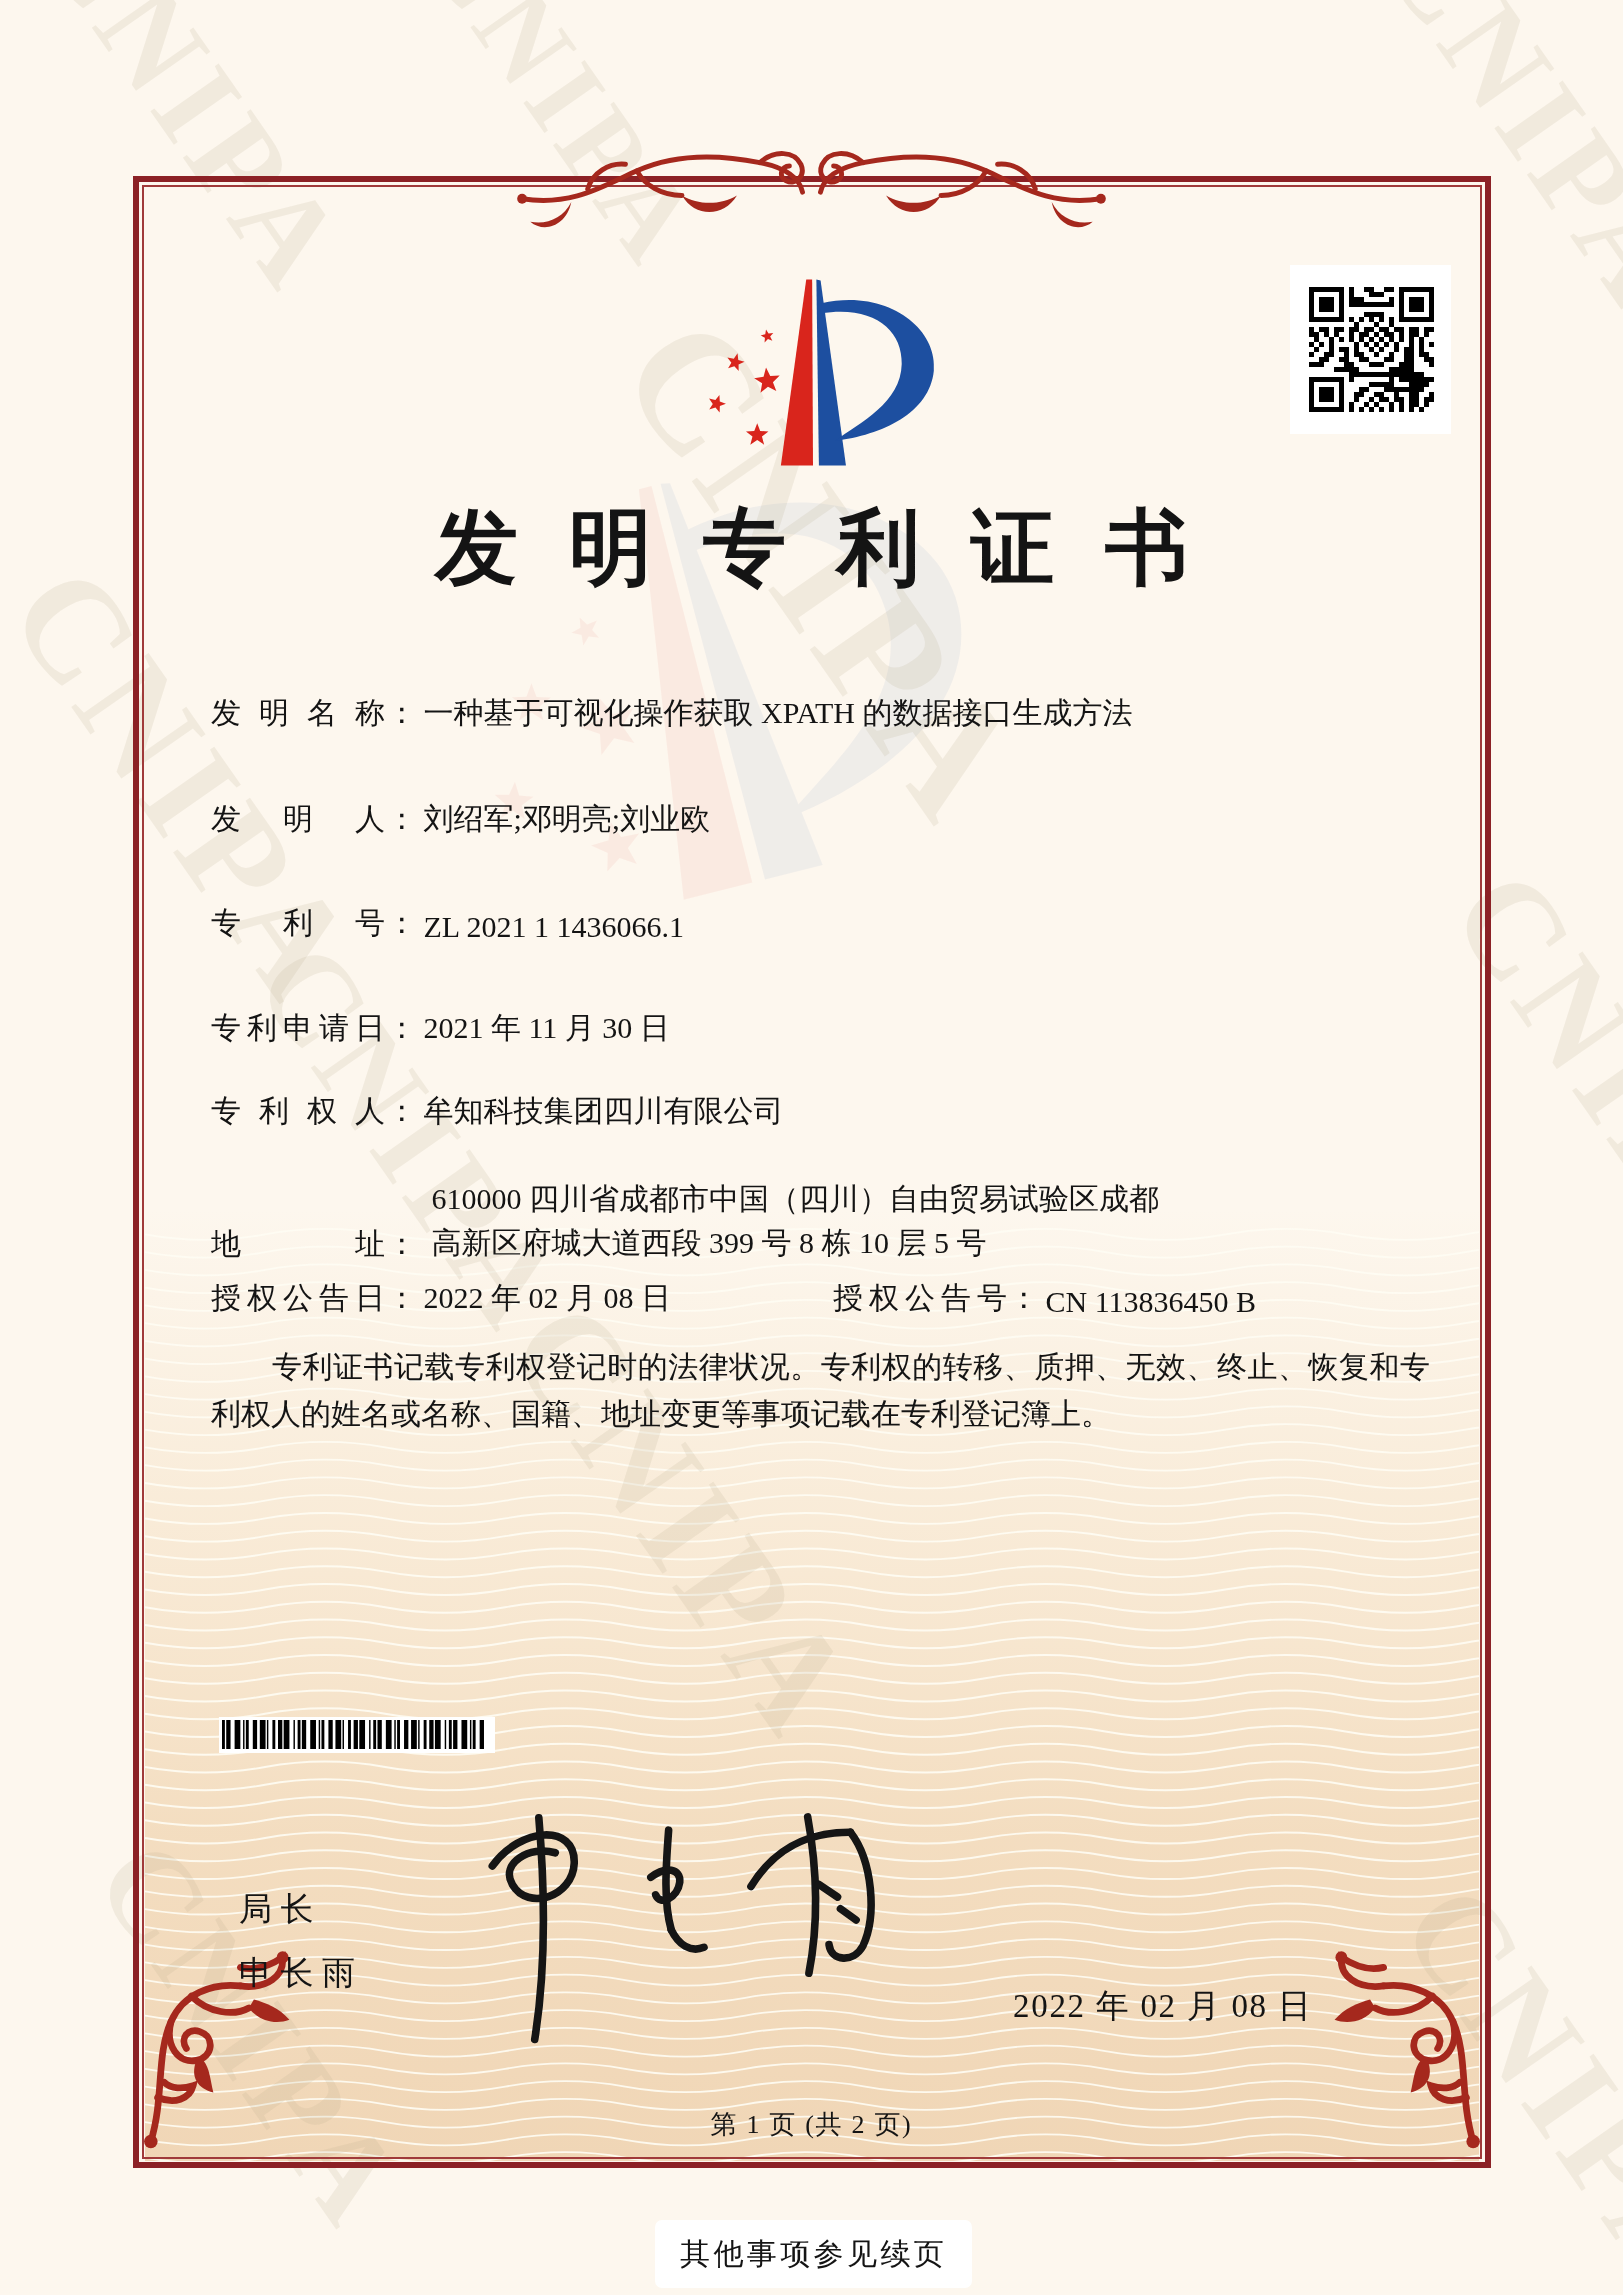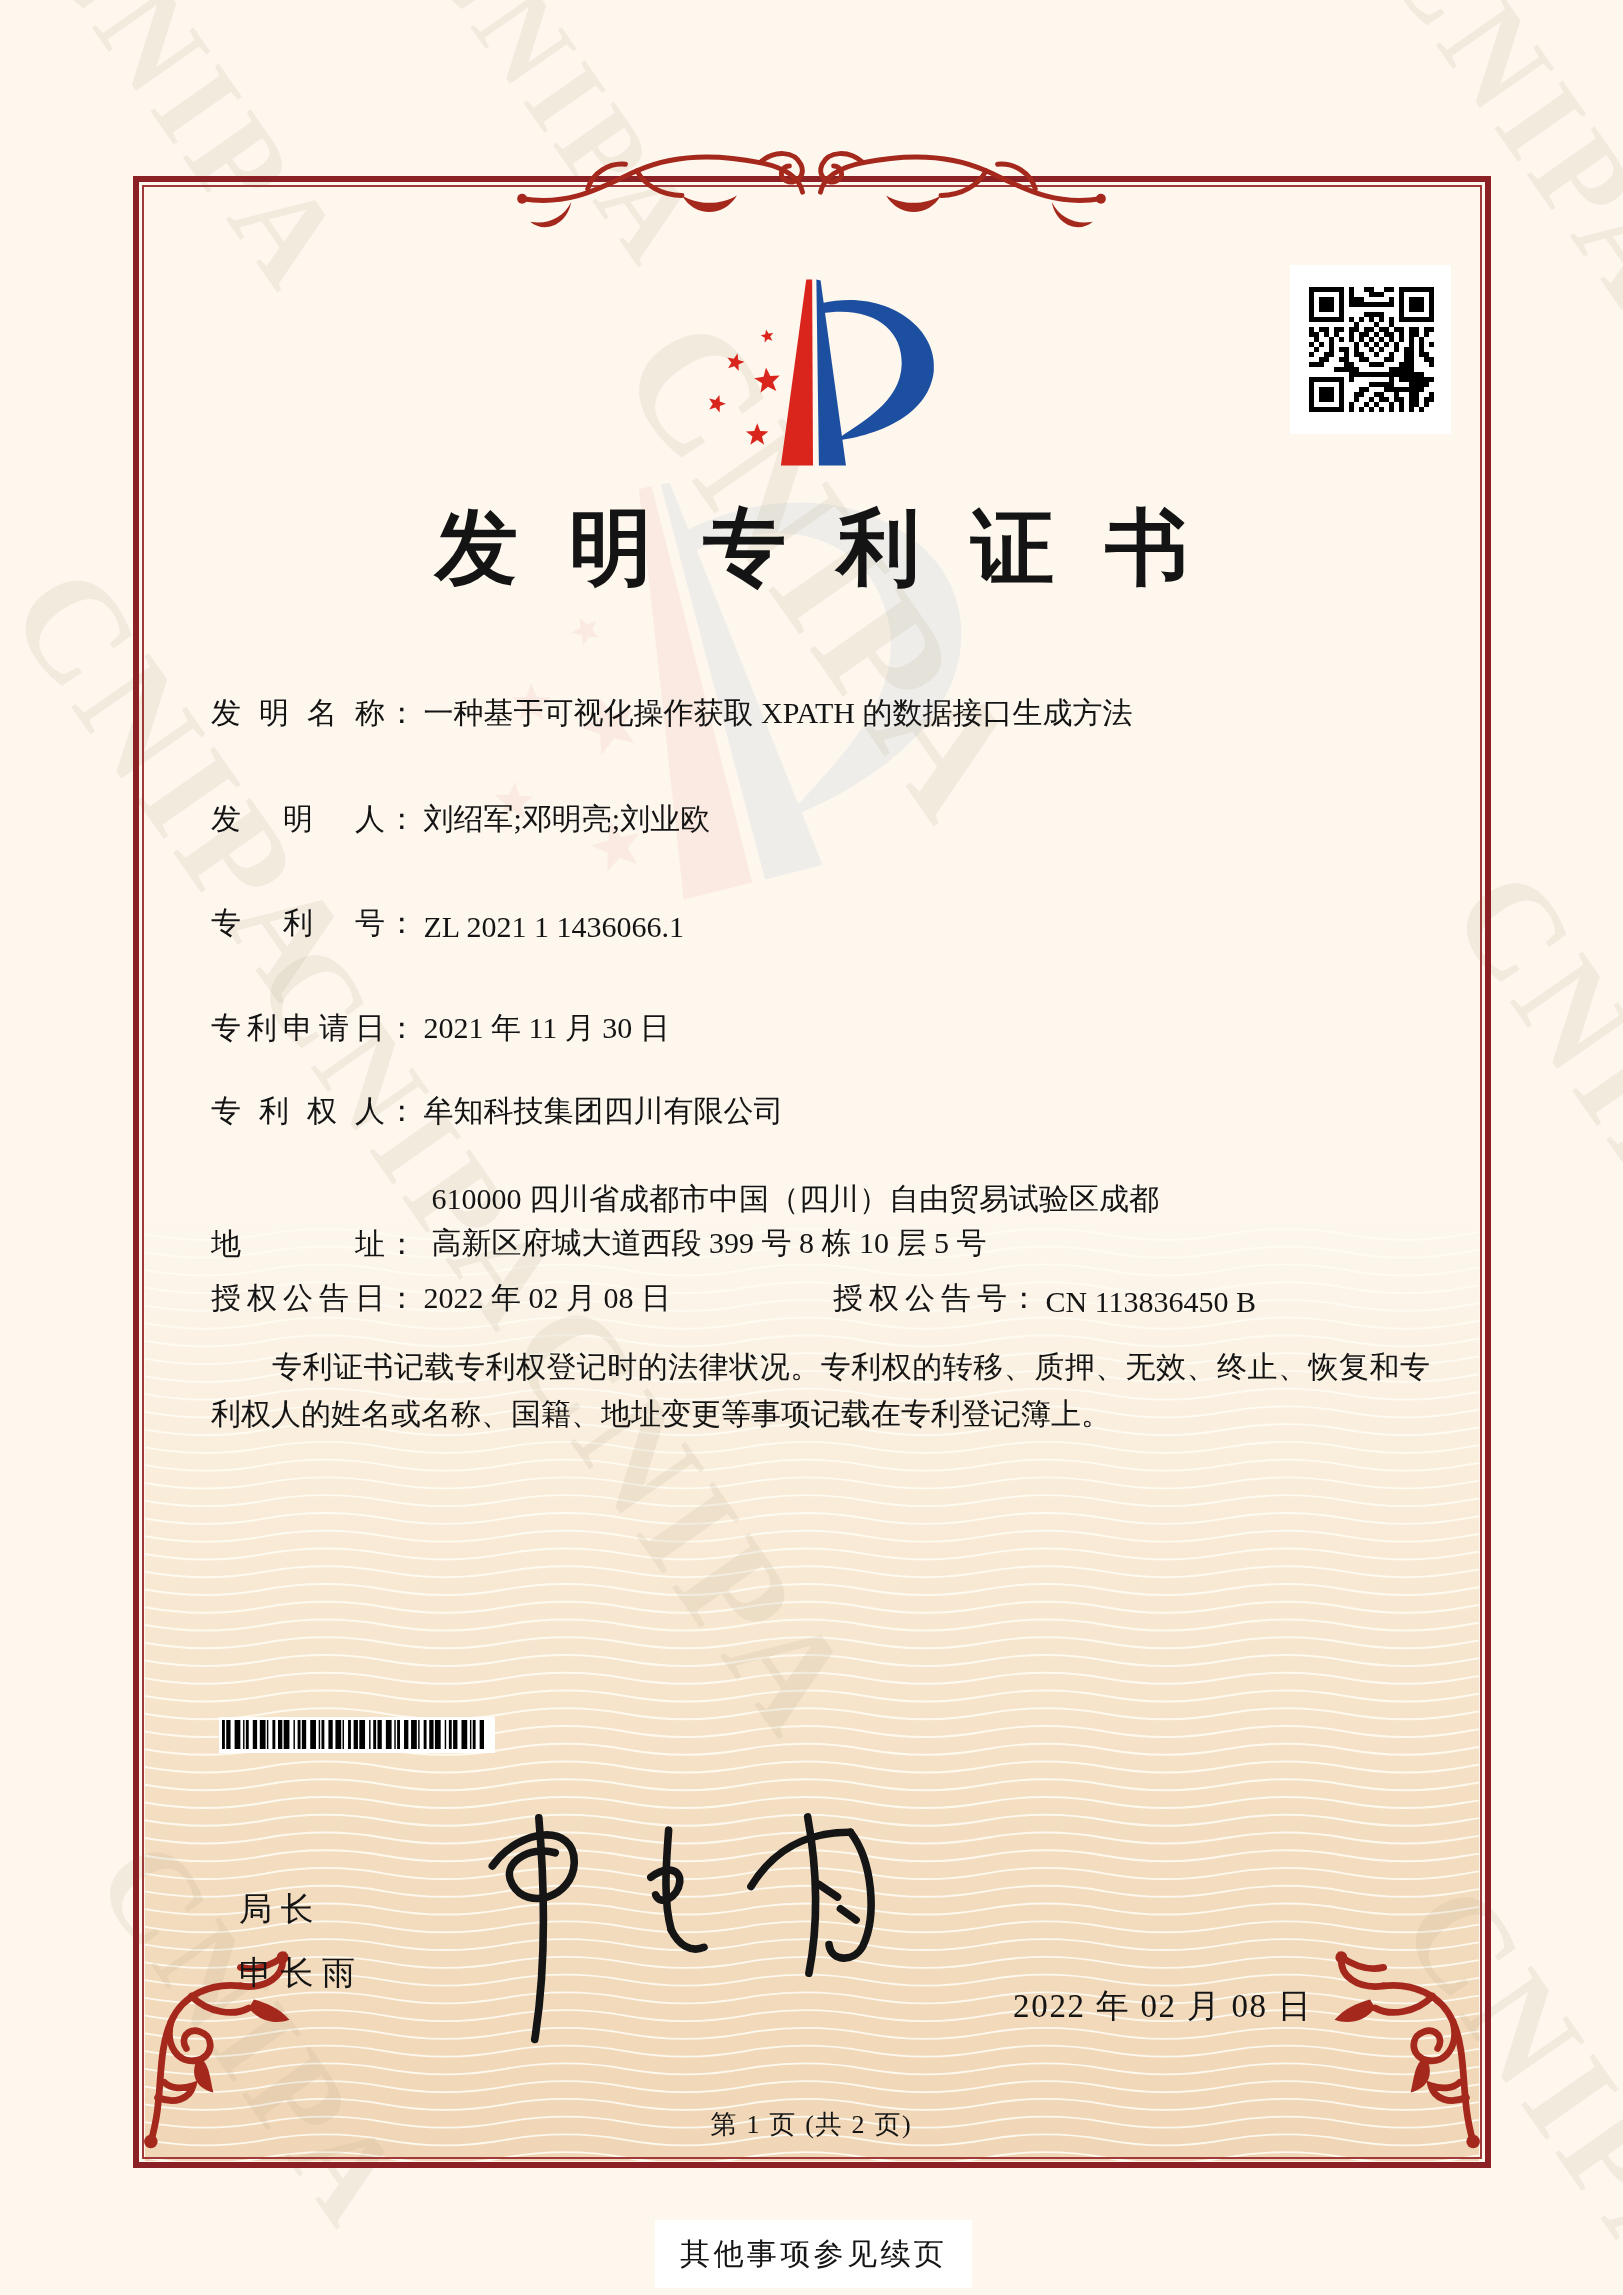--- a/index.html
+++ b/index.html
@@ -49,21 +49,21 @@
   .para-block p{margin:0 0 5px 0;text-indent:61px;}
   .barcode-box{position:absolute;left:219px;top:1717px;width:276px;height:36px;background:#fff;}
   .barcode{position:absolute;left:3.4px;top:3.4px;width:269px;height:29px;}
   .signer-title{position:absolute;left:239px;top:1887px;font-size:33px;letter-spacing:8.5px;}
   .signer-name{position:absolute;left:239px;top:1951px;font-size:33px;letter-spacing:8.5px;}
   .signature{position:absolute;left:414px;top:1788px;width:507px;height:262px;transform:rotate(-2deg);}
   .issue-date{position:absolute;left:1013px;top:1984px;font-size:33px;letter-spacing:1.7px;}
   .page-num{position:absolute;left:0;top:2107px;width:100%;text-align:center;font-size:26px;letter-spacing:1.7px;}
   .footer-note{
     position:absolute;left:655px;top:2220px;background:#ffffff;
-    padding:13.5px 25px;font-size:30px;letter-spacing:3.4px;z-index:6;
+    padding:13.5px 25px;font-size:30px;letter-spacing:3.4px;z-index:6;border-radius:7px;
   }
 </style>
 </head>
 <body style="--frame: #8c2125; --frameInner: #a03a3a; --ornament: #a5281d; --logoRed: #d9251c; --logoBlue: #1d4fa0; --waveLine: #fffdf4; --waveTint: #f3dcbe; --text: #141414; --pageBg: #fdf7ee;">
 
 <svg width="0" height="0" style="position:absolute" aria-hidden="true">
   <defs>
     <symbol id="cnipa-logo-symbol" viewBox="0 0 400 300">
       <g id="logo-stars" fill="var(--logoRed,#d9251c)">
           <polygon points="86.4,89.2 89.4,93.9 95.0,93.1 91.3,97.4 93.9,102.4 88.7,100.3 84.7,104.3 85.1,98.7 80.1,96.1 85.5,94.7"></polygon>

